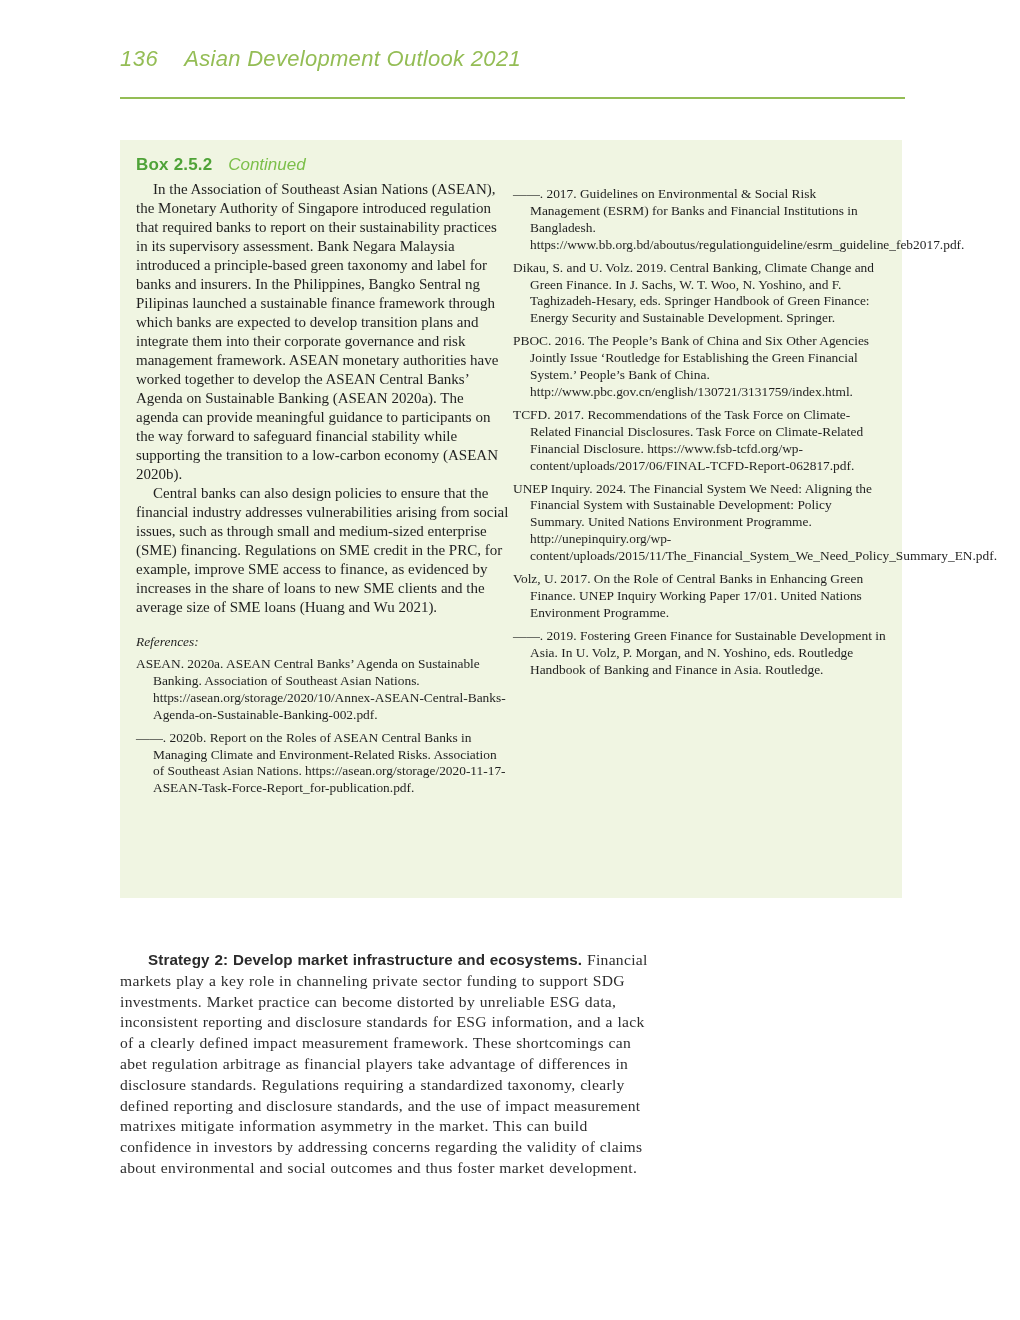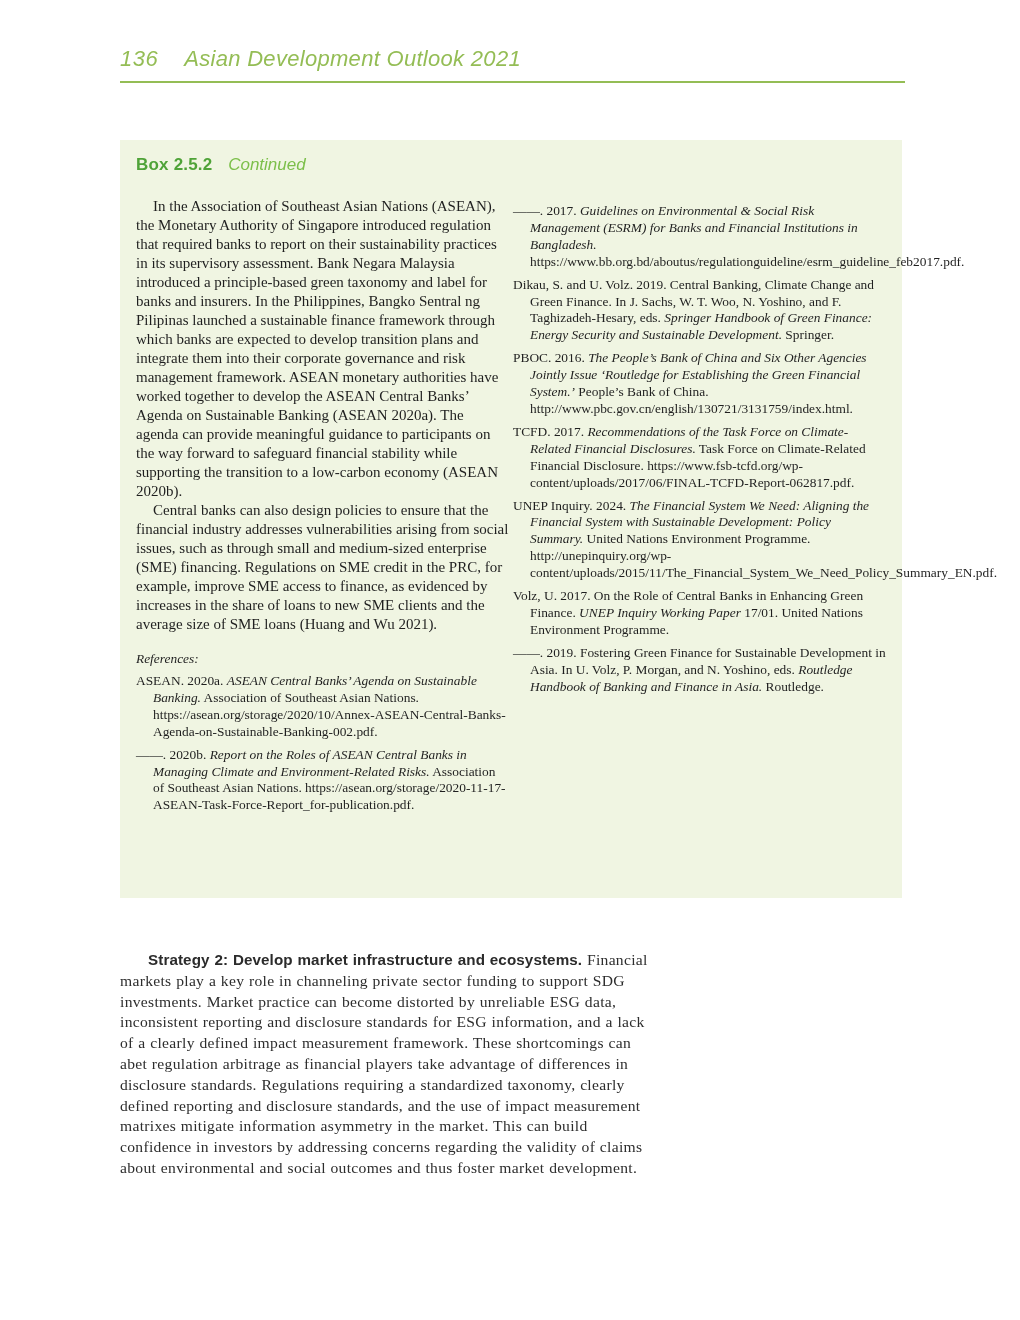--- a/index.html
+++ b/index.html
@@ -14,46 +14,46 @@
   body{width:1020px;height:1320px;background:#ffffff;overflow:hidden;}
   .page{
     position:relative;width:1020px;height:1320px;background:#ffffff;
     font-family:"Liberation Serif","DejaVu Serif",serif;color:var(--body-ink);
   }
 
   
   .page-header{
     position:absolute;left:120px;top:46px;width:785px;
     border-bottom:2px solid var(--accent-green);
-    padding-bottom:9px;
+    padding-bottom:25px;
     font-family:"Liberation Sans","DejaVu Sans",sans-serif;
     font-style:italic;color:var(--accent-green);
     display:flex;align-items:baseline;
   }
   .page-number{font-size:22px;letter-spacing:0.5px;}
   .doc-title{font-size:22px;margin-left:26px;letter-spacing:0.3px;}
 
   
   .box{
     position:absolute;left:120px;top:140px;width:782px;height:758px;
     background:var(--box-background);
     padding:15px 16px 18px 16px;
   }
   .box-title{font-family:"Liberation Sans","DejaVu Sans",sans-serif;font-size:17px;line-height:20px;}
   .box-label{font-weight:bold;color:var(--box-label-green);letter-spacing:0.2px;}
   .box-continued{font-style:italic;font-weight:normal;color:var(--continued-green);margin-left:11px;}
-  .box-cols{display:flex;gap:4px;margin-top:22px;}
+  .box-cols{display:flex;gap:4px;margin-top:5px;}
   .box-col{flex:1;min-width:0;color:#1f1f1f;}
   .box-col p.body{font-size:15px;line-height:19px;margin:0;text-indent:17px;}
   .refs-heading{font-style:italic;font-size:13.4px;line-height:17px;margin:16px 0 3px 0;}
   .ref-entry{
     font-size:13.4px;line-height:16.9px;
     padding-left:17px;text-indent:-17px;margin-top:6px;
   }
-  .it{font-style:italic;}
+  .it{}
 
   
   .main-section{position:absolute;left:120px;top:950px;width:540px;color:#2d2d2d;}
   .main-section p{
     margin:0;font-size:15.6px;line-height:20.8px;
     letter-spacing:0.3px;word-spacing:0.5px;text-indent:28px;
   }
   .run-in-heading{
     font-family:"Liberation Sans","DejaVu Sans",sans-serif;
     font-weight:bold;font-size:15.2px;letter-spacing:0.1px;color:#2b2b2b;

